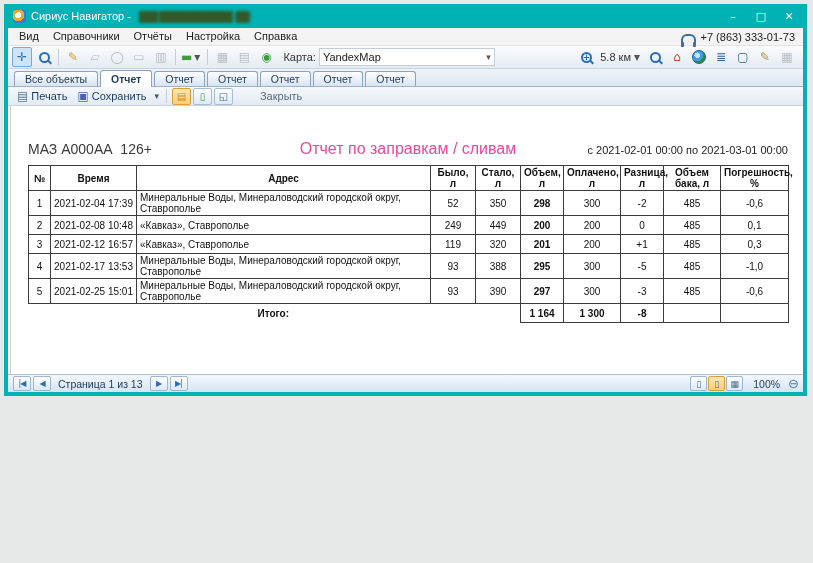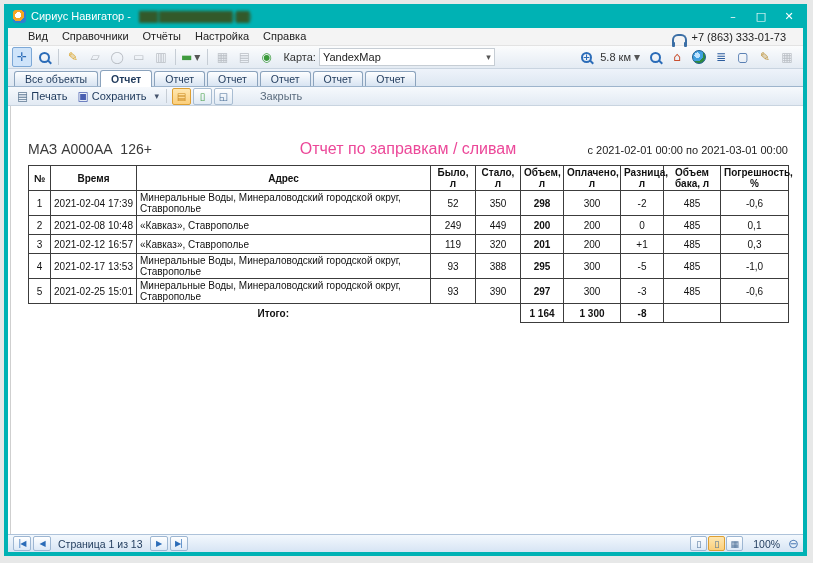--- a/index.html
+++ b/index.html
@@ -1,33 +1,33 @@
 <!DOCTYPE html>
 <html><head>
 <meta charset="utf-8">
 <style>
   html,body{margin:0;padding:0}
   body{width:813px;height:563px;background:#e7e8e8;position:relative;overflow:hidden;
        font-family:"Liberation Sans",sans-serif;-webkit-user-select:none;user-select:none}
   .glyph{font-family:"DejaVu Sans",sans-serif}
 
-  .window{position:absolute;left:4px;top:4px;width:803px;height:552px;box-sizing:border-box;
+  .window{position:absolute;left:4px;top:4px;width:803px;height:392px;box-sizing:border-box;
           background:#fff;border:4px solid #00b2b4;border-top:none;display:flex;flex-direction:column}
 
   
   .titlebar{height:24px;background:#00b2b4;display:flex;align-items:center;padding:0 0 0 5px;flex:none}
   .app-icon{width:13px;height:13px;border-radius:3px;margin-right:5px;
             background:radial-gradient(circle at 40% 40%,#fff 0 28%,#f5a623 28% 55%,#2f7fd0 55% 100%)}
   .title-text{color:#fff;font-size:11px;white-space:pre}
   .title-redacted{color:#3c4a12;font-size:10px;margin-left:5px;filter:blur(1.6px);opacity:.85;letter-spacing:-1px}
   .win-controls{margin-left:auto;display:flex}
   .win-btn{width:28px;height:20px;display:flex;align-items:center;justify-content:center;color:#fff;font-size:11px;cursor:default}
 
   
-  .menubar{height:17px;background:#f4f4f4;border-bottom:1px solid #e3e3e3;display:flex;font-size:11px;color:#222;padding:0 13px;flex:none}
+  .menubar{height:17px;background:#f4f4f4;border-bottom:1px solid #e3e3e3;display:flex;font-size:11px;color:#222;padding:0 4px;flex:none}
   .menu-item{padding:0 7px;line-height:17px}
   .phone-wrap{margin-left:auto;display:flex;align-items:center;gap:5px;padding-right:4px;font-size:11px;color:#222}
   .headset{display:inline-block;width:11px;height:8px;border:2px solid #3a6ea5;border-bottom:none;border-radius:6px 6px 0 0;position:relative;top:2px}
   .headset::before,.headset::after{content:'';position:absolute;bottom:-3px;width:3px;height:5px;background:#3a6ea5;border-radius:1px}
   .headset::before{left:-2px}.headset::after{right:-2px}
 
   
   .toolbar{height:22px;background:linear-gradient(#fbfcfd,#e4ebf3);border-bottom:1px solid #c9d4e0;
            display:flex;align-items:center;padding:0 3px;flex:none;font-size:11px;color:#333}
   .tbtn{min-width:18px;height:18px;display:inline-flex;align-items:center;justify-content:center;margin:0 1px;border:1px solid transparent;border-radius:2px;gap:1px}

